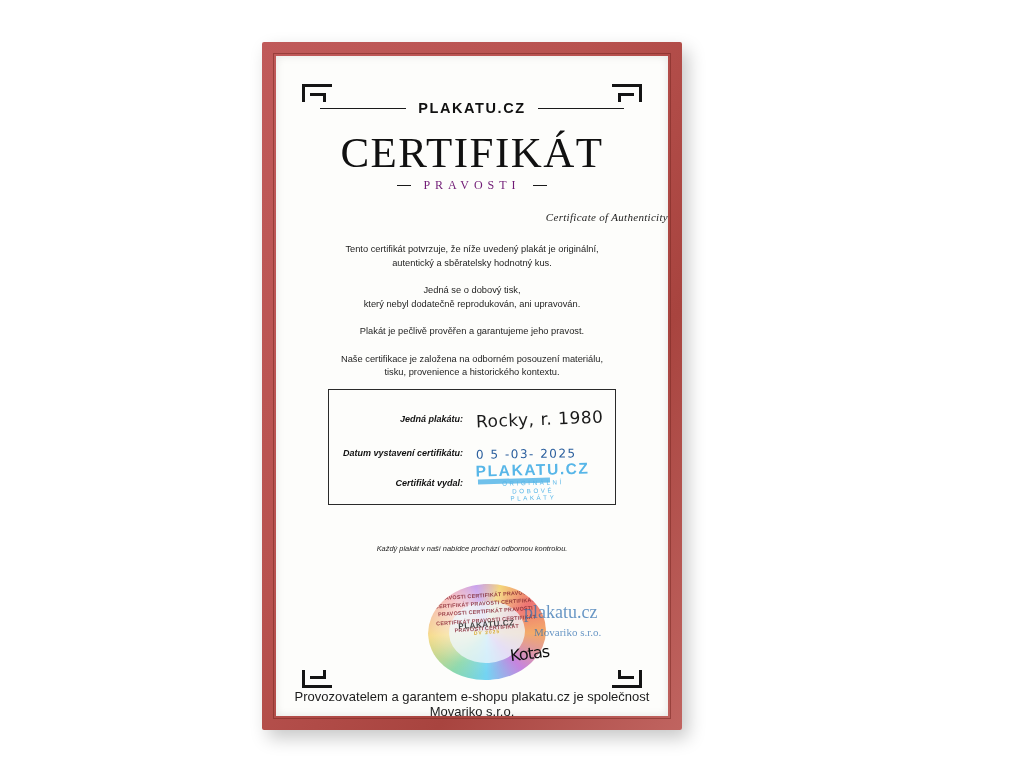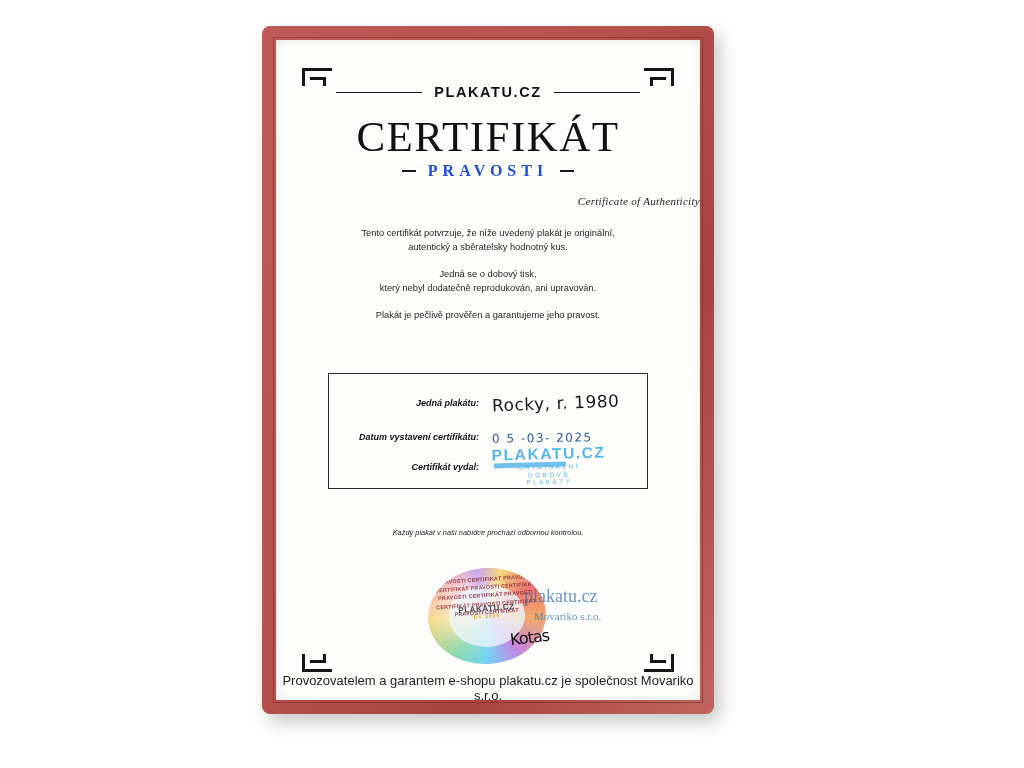--- a/index.html
+++ b/index.html
@@ -16,25 +16,25 @@
     position: relative;
     width: 1024px;
     height: 768px;
     background: #ffffff;
   }
 
   
   .frame {
     position: absolute;
     left: 262px;
-    top: 26px;
-    width: 452px;
+    top: 42px;
+    width: 420px;
     height: 688px;
     background: linear-gradient(120deg, #c05a5a 0%, #b8524f 40%, #a8443f 70%, #c06460 100%);
-    border-radius: 8px;
+    border-radius: 2px;
     box-shadow: 6px 8px 18px rgba(0,0,0,0.22);
     padding: 14px;
     box-sizing: border-box;
   }
   .frame-inner-bevel {
     position: absolute;
     left: 11px; top: 11px; right: 11px; bottom: 11px;
     border: 1px solid rgba(120,40,35,0.55);
     box-sizing: border-box;
     pointer-events: none;
@@ -113,24 +113,23 @@
     justify-content: center;
     gap: 12px;
   }
   .sub-dash {
     width: 14px;
     height: 1.5px;
     background: #1a1a1a;
   }
   .sub-text {
     font-family: "Liberation Serif", serif;
-    font-size: 16px;
+    font-size: 12px;
     letter-spacing: 5px;
-    color: #1d4ed8;
-    font-weight: bold;
+    color: #701a75;
   }
 
   .cert-en {
     position: absolute;
     left: 0; right: 0;
     top: 155px;
     text-align: right;
     font-family: "Liberation Serif", serif;
     font-style: italic;
     font-size: 11px;
@@ -418,20 +417,22 @@
       </div>
 
       <div class="cert-en">Certificate of Authenticity</div>
 
       <div class="body-block">
         <p style="white-space: pre-line;">Tento certifikát potvrzuje, že níže uvedený plakát je originální,
 autentický a sběratelsky hodnotný kus.</p>
         <p style="white-space: pre-line;">Jedná se o dobový tisk,
 který nebyl dodatečně reprodukován, ani upravován.</p>
         <p style="white-space: pre-line;">Plakát je pečlivě prověřen a garantujeme jeho pravost.</p>
+        <p style="white-space: pre-line;">Naše certifikace je založena na odborném posouzení materiálu,
+tisku, provenience a historického kontextu.</p>
       </div>
 
       <div class="details-box">
 
         <div class="detail-row r1">
           <div class="detail-label">Jedná plakátu:</div>
           <div class="detail-value">
             <span class="hand">Rocky, r. 1980</span>
           </div>
         </div>

